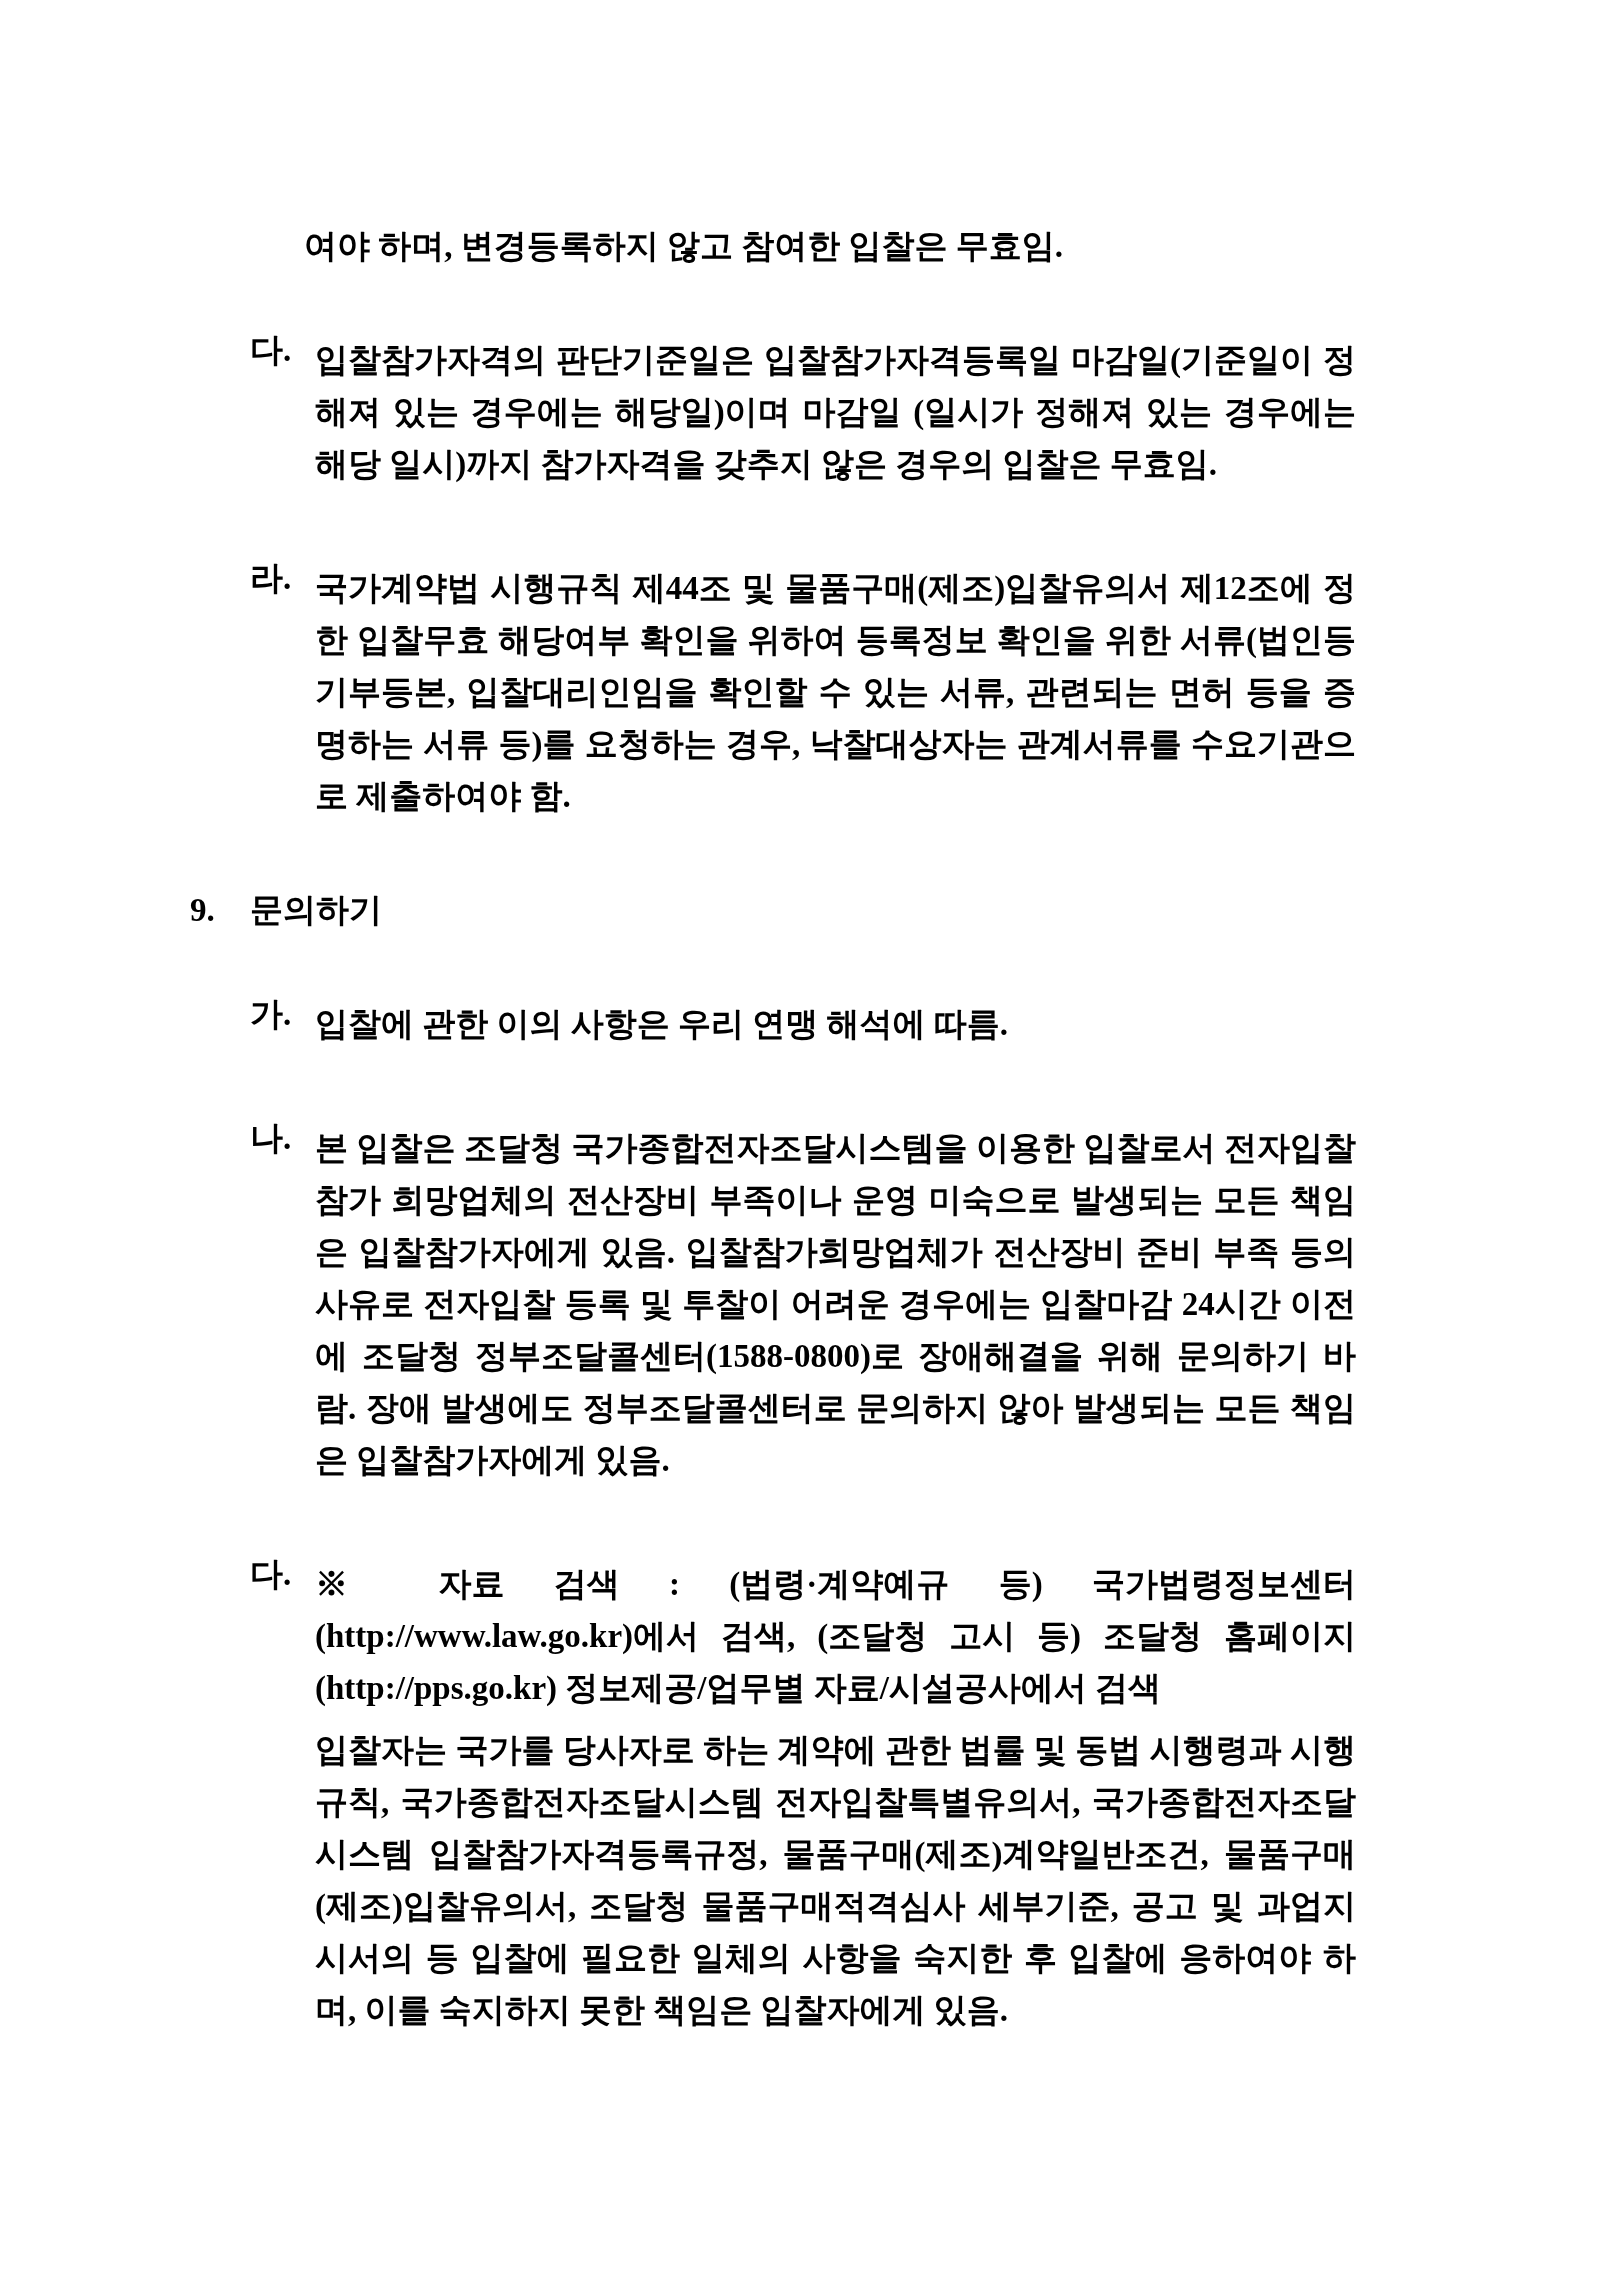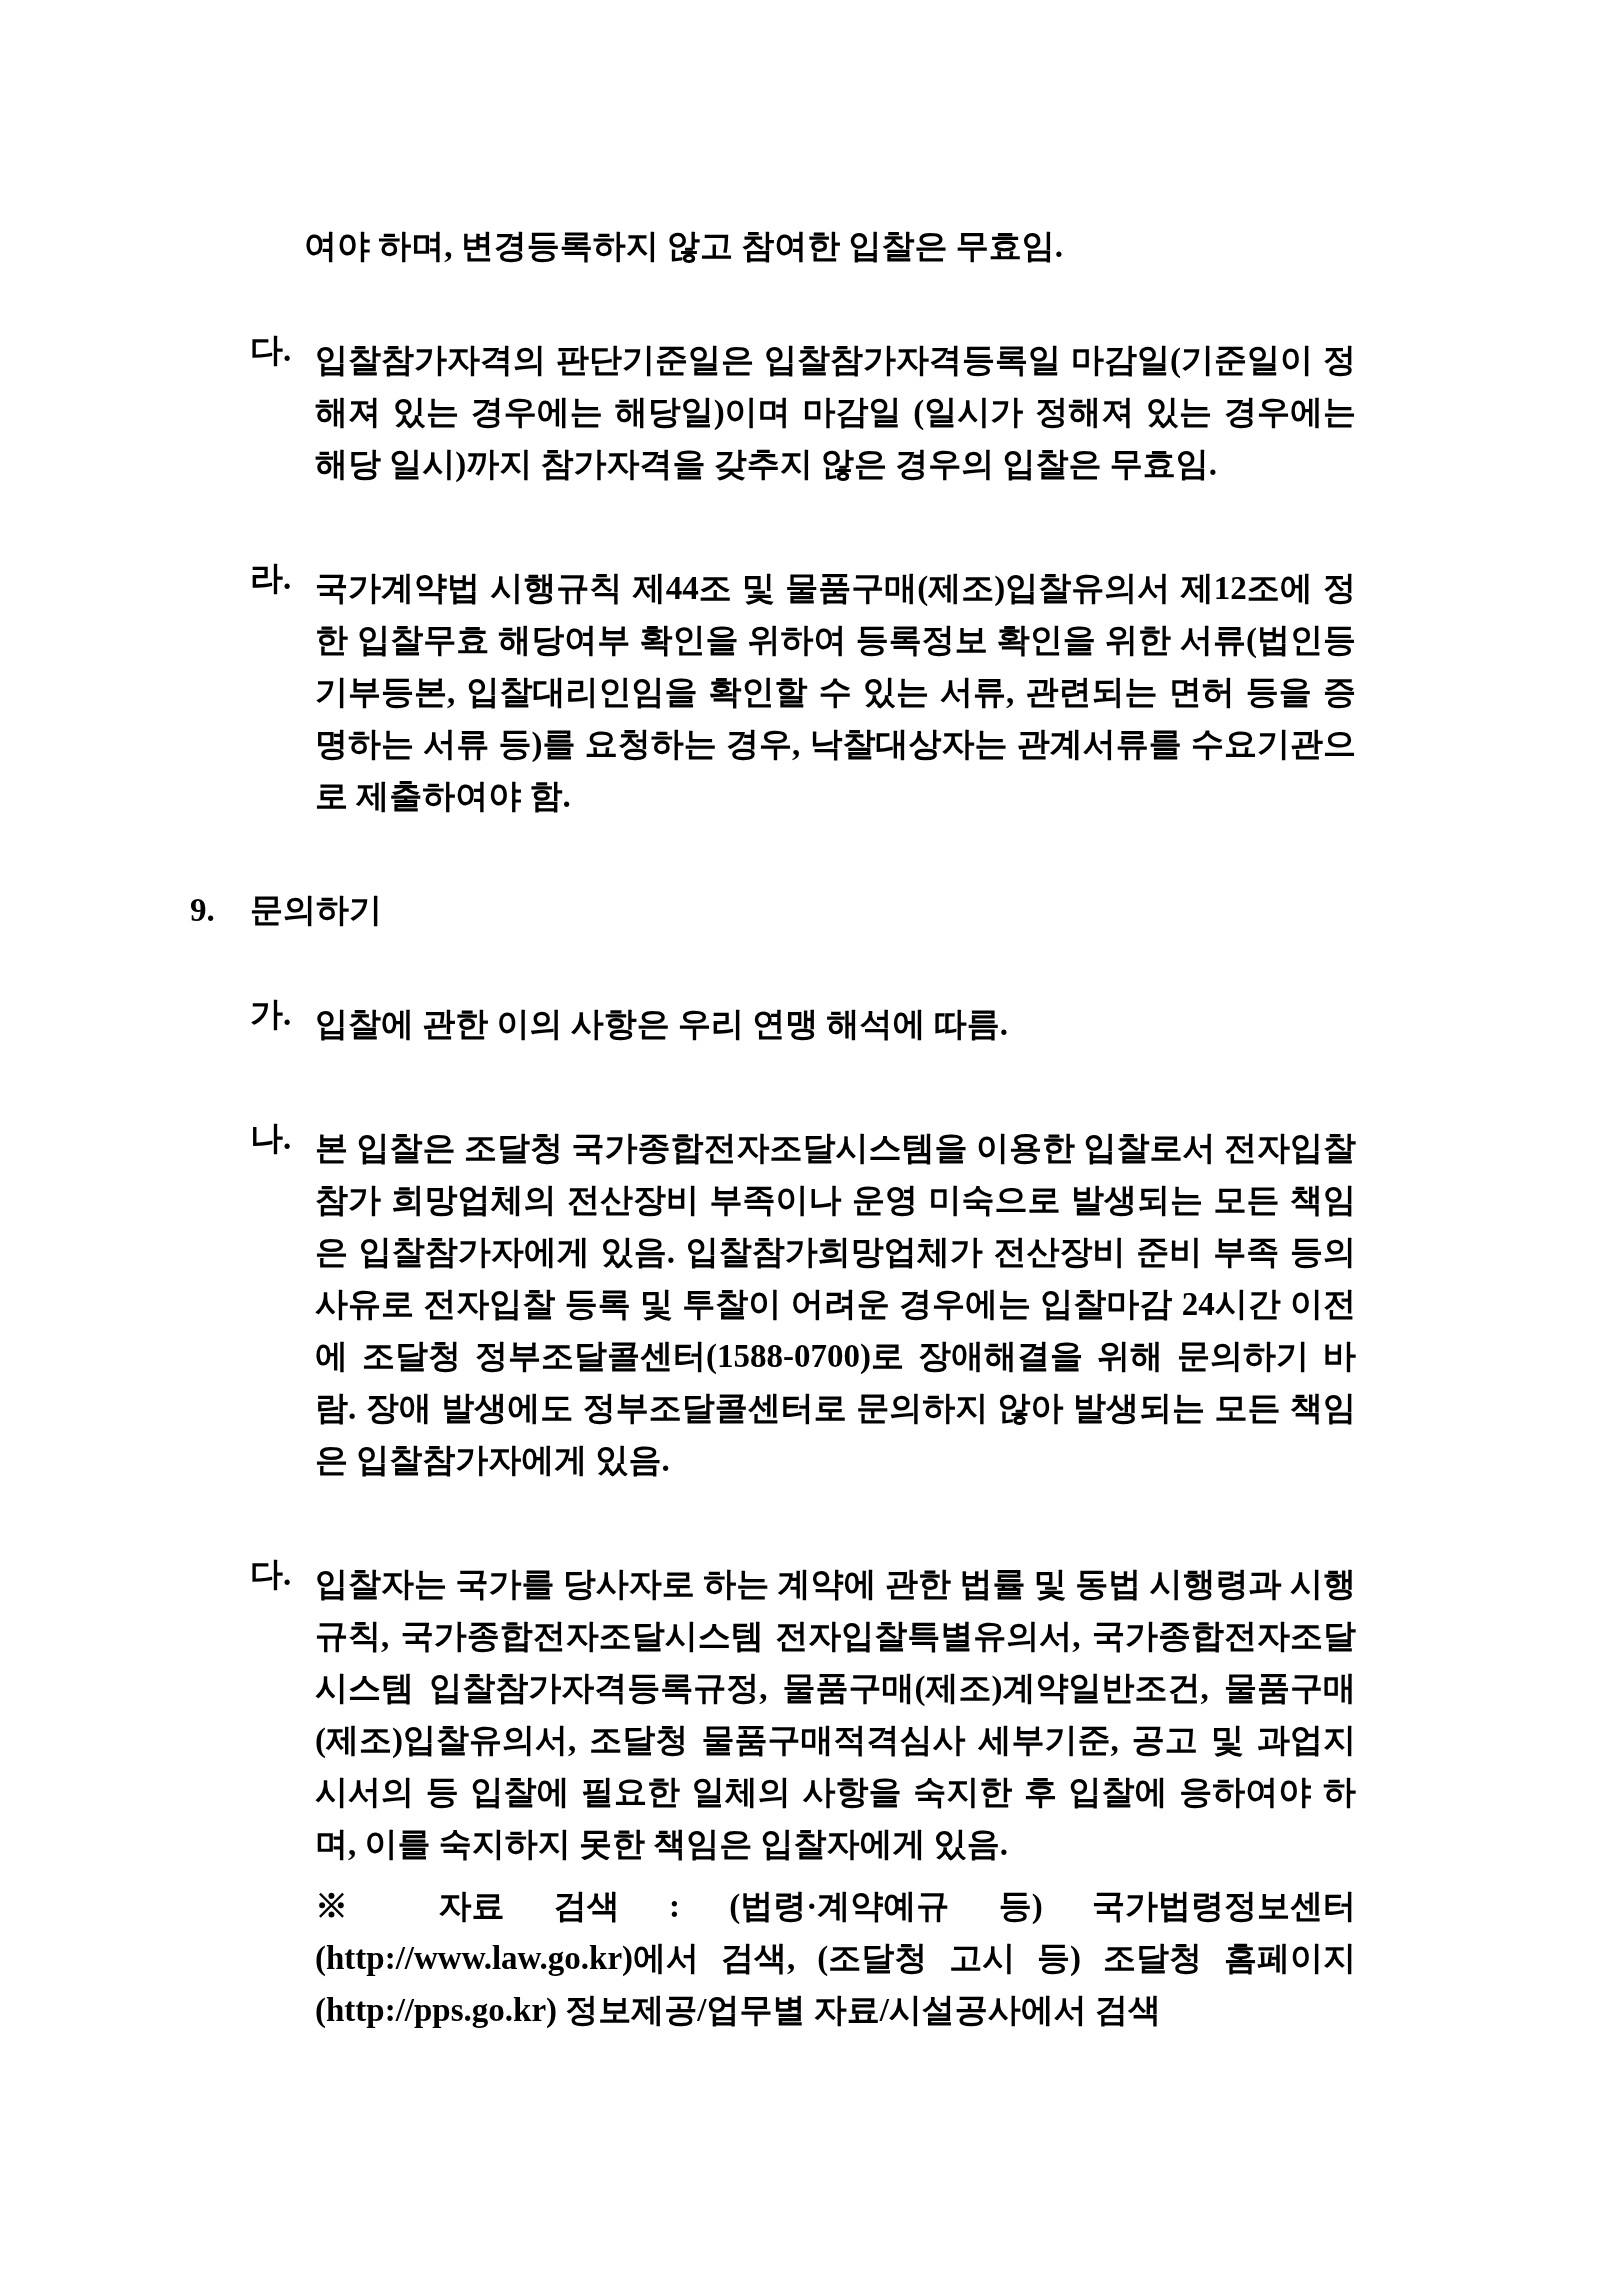--- a/index.html
+++ b/index.html
@@ -92,27 +92,27 @@
     <div class="item">
       <span class="item-label">가.</span>
       <div class="item-body">
         <p>입찰에 관한 이의 사항은 우리 연맹 해석에 따름.</p>
       </div>
     </div>
 
     <div class="item">
       <span class="item-label">나.</span>
       <div class="item-body">
-        <p>본 입찰은 조달청 국가종합전자조달시스템을 이용한 입찰로서 전자입찰 참가 희망업체의 전산장비 부족이나 운영 미숙으로 발생되는 모든 책임은 입찰참가자에게 있음. 입찰참가희망업체가 전산장비 준비 부족 등의 사유로 전자입찰 등록 및 투찰이 어려운 경우에는 입찰마감 24시간 이전에 조달청 정부조달콜센터(1588-0700)로 장애해결을 위해 문의하기 바람. 장애 발생에도 정부조달콜센터로 문의하지 않아 발생되는 모든 책임은 입찰참가자에게 있음.</p>
+        <p>본 입찰은 조달청 국가종합전자조달시스템을 이용한 입찰로서 전자입찰 참가 희망업체의 전산장비 부족이나 운영 미숙으로 발생되는 모든 책임은 입찰참가자에게 있음. 입찰참가희망업체가 전산장비 준비 부족 등의 사유로 전자입찰 등록 및 투찰이 어려운 경우에는 입찰마감 24시간 이전에 조달청 정부조달콜센터(1588-0800)로 장애해결을 위해 문의하기 바람. 장애 발생에도 정부조달콜센터로 문의하지 않아 발생되는 모든 책임은 입찰참가자에게 있음.</p>
       </div>
     </div>
 
     <div class="item">
       <span class="item-label">다.</span>
       <div class="item-body">
+        <p>※ 자료 검색 : (법령·계약예규 등) 국가법령정보센터(http://www.law.go.kr)에서 검색, (조달청 고시 등) 조달청 홈페이지(http://pps.go.kr) 정보제공/업무별 자료/시설공사에서 검색</p>
         <p>입찰자는 국가를 당사자로 하는 계약에 관한 법률 및 동법 시행령과 시행규칙, 국가종합전자조달시스템 전자입찰특별유의서, 국가종합전자조달시스템 입찰참가자격등록규정, 물품구매(제조)계약일반조건, 물품구매(제조)입찰유의서, 조달청 물품구매적격심사 세부기준, 공고 및 과업지시서의 등 입찰에 필요한 일체의 사항을 숙지한 후 입찰에 응하여야 하며, 이를 숙지하지 못한 책임은 입찰자에게 있음.</p>
-        <p>※ 자료 검색 : (법령·계약예규 등) 국가법령정보센터(http://www.law.go.kr)에서 검색, (조달청 고시 등) 조달청 홈페이지(http://pps.go.kr) 정보제공/업무별 자료/시설공사에서 검색</p>
       </div>
     </div>
 
   </div>
 </div>
 
 
 </body></html>

